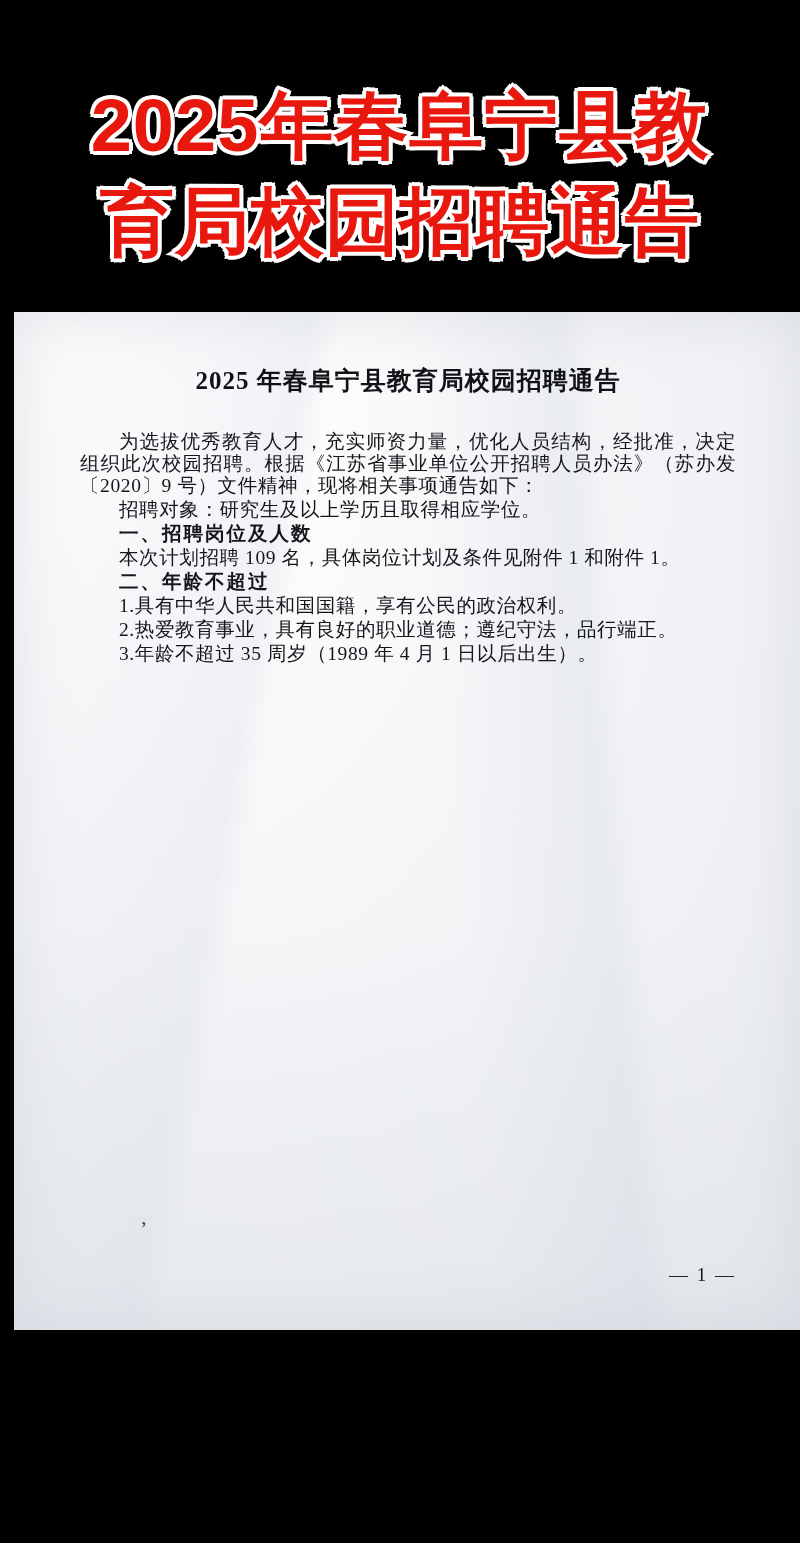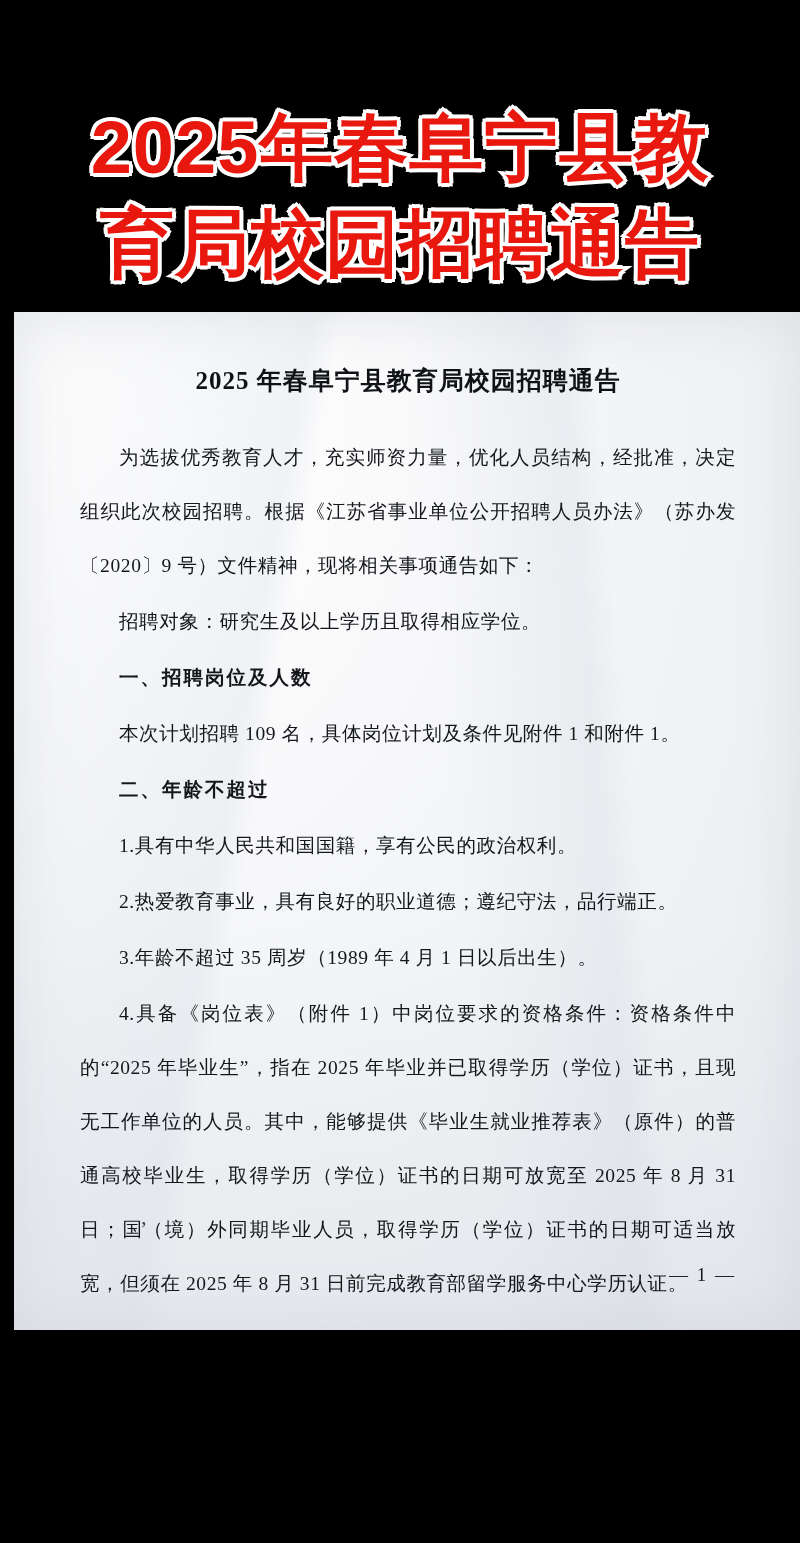--- a/index.html
+++ b/index.html
@@ -22,21 +22,21 @@
     position: absolute;
     top: 0;
     left: 0;
     width: 800px;
     height: 320px;
     background: #000;
     display: flex;
     flex-direction: column;
     align-items: center;
     justify-content: flex-start;
-    padding-top: 100px;
+    padding-top: 78px;
   }
   .banner-line {
     font-family: "Liberation Sans", sans-serif;
     font-weight: bold;
     font-size: 74px;
     line-height: 96px;
     letter-spacing: 1px;
     color: #e8180f;
     -webkit-text-stroke: 6px #ffffff;
     paint-order: stroke fill;
@@ -82,21 +82,21 @@
   .doc-title {
     text-align: center;
     font-size: 25px;
     font-weight: bold;
     letter-spacing: 1px;
     margin-bottom: 34px;
     color: #101216;
   }
   .para {
     font-size: 19.5px;
-    line-height: 54px;
+    line-height: 22px;
     text-align: justify;
     text-justify: inter-ideograph;
     text-indent: 2em;
     letter-spacing: 0.6px;
     margin: 0 0 2px 0;
   }
   .para.heading {
     font-weight: bold;
     text-indent: 2em;
     letter-spacing: 2px;
@@ -154,21 +154,20 @@
       <p class="para">本次计划招聘 109 名，具体岗位计划及条件见附件 1 和附件 1。</p>
 
       <p class="para heading">二、年龄不超过</p>
 
       <p class="para">1.具有中华人民共和国国籍，享有公民的政治权利。</p>
 
       <p class="para">2.热爱教育事业，具有良好的职业道德；遵纪守法，品行端正。</p>
 
       <p class="para">3.年龄不超过 35 周岁（1989 年 4 月 1 日以后出生）。</p>
 
-      <p class="para">4.具备《岗位表》（附件 1）中岗位要求的资格条件：资格条件中的“2025 年毕业生”，指在 2025 年毕业并已取得学历（学位）证书，且现无工作单位的人员。其中，能够提供《毕业生就业推荐表》（原件）的普通高校毕业生，取得学历（学位）证书的日期可放宽至 2025 年 8 月 31 日；国（境）外同期毕业人员，取得学历（学位）证书的日期可适当放宽，但须在 2025 年 8 月 31 日前完成教育部留学服务中心学历认证。</p>
 
     </div>
 
     <div class="ink-mark">’</div>
     <div class="page-number">— 1 —</div>
   </div>
 
   <div class="footer-black"></div>
 
 </div>

